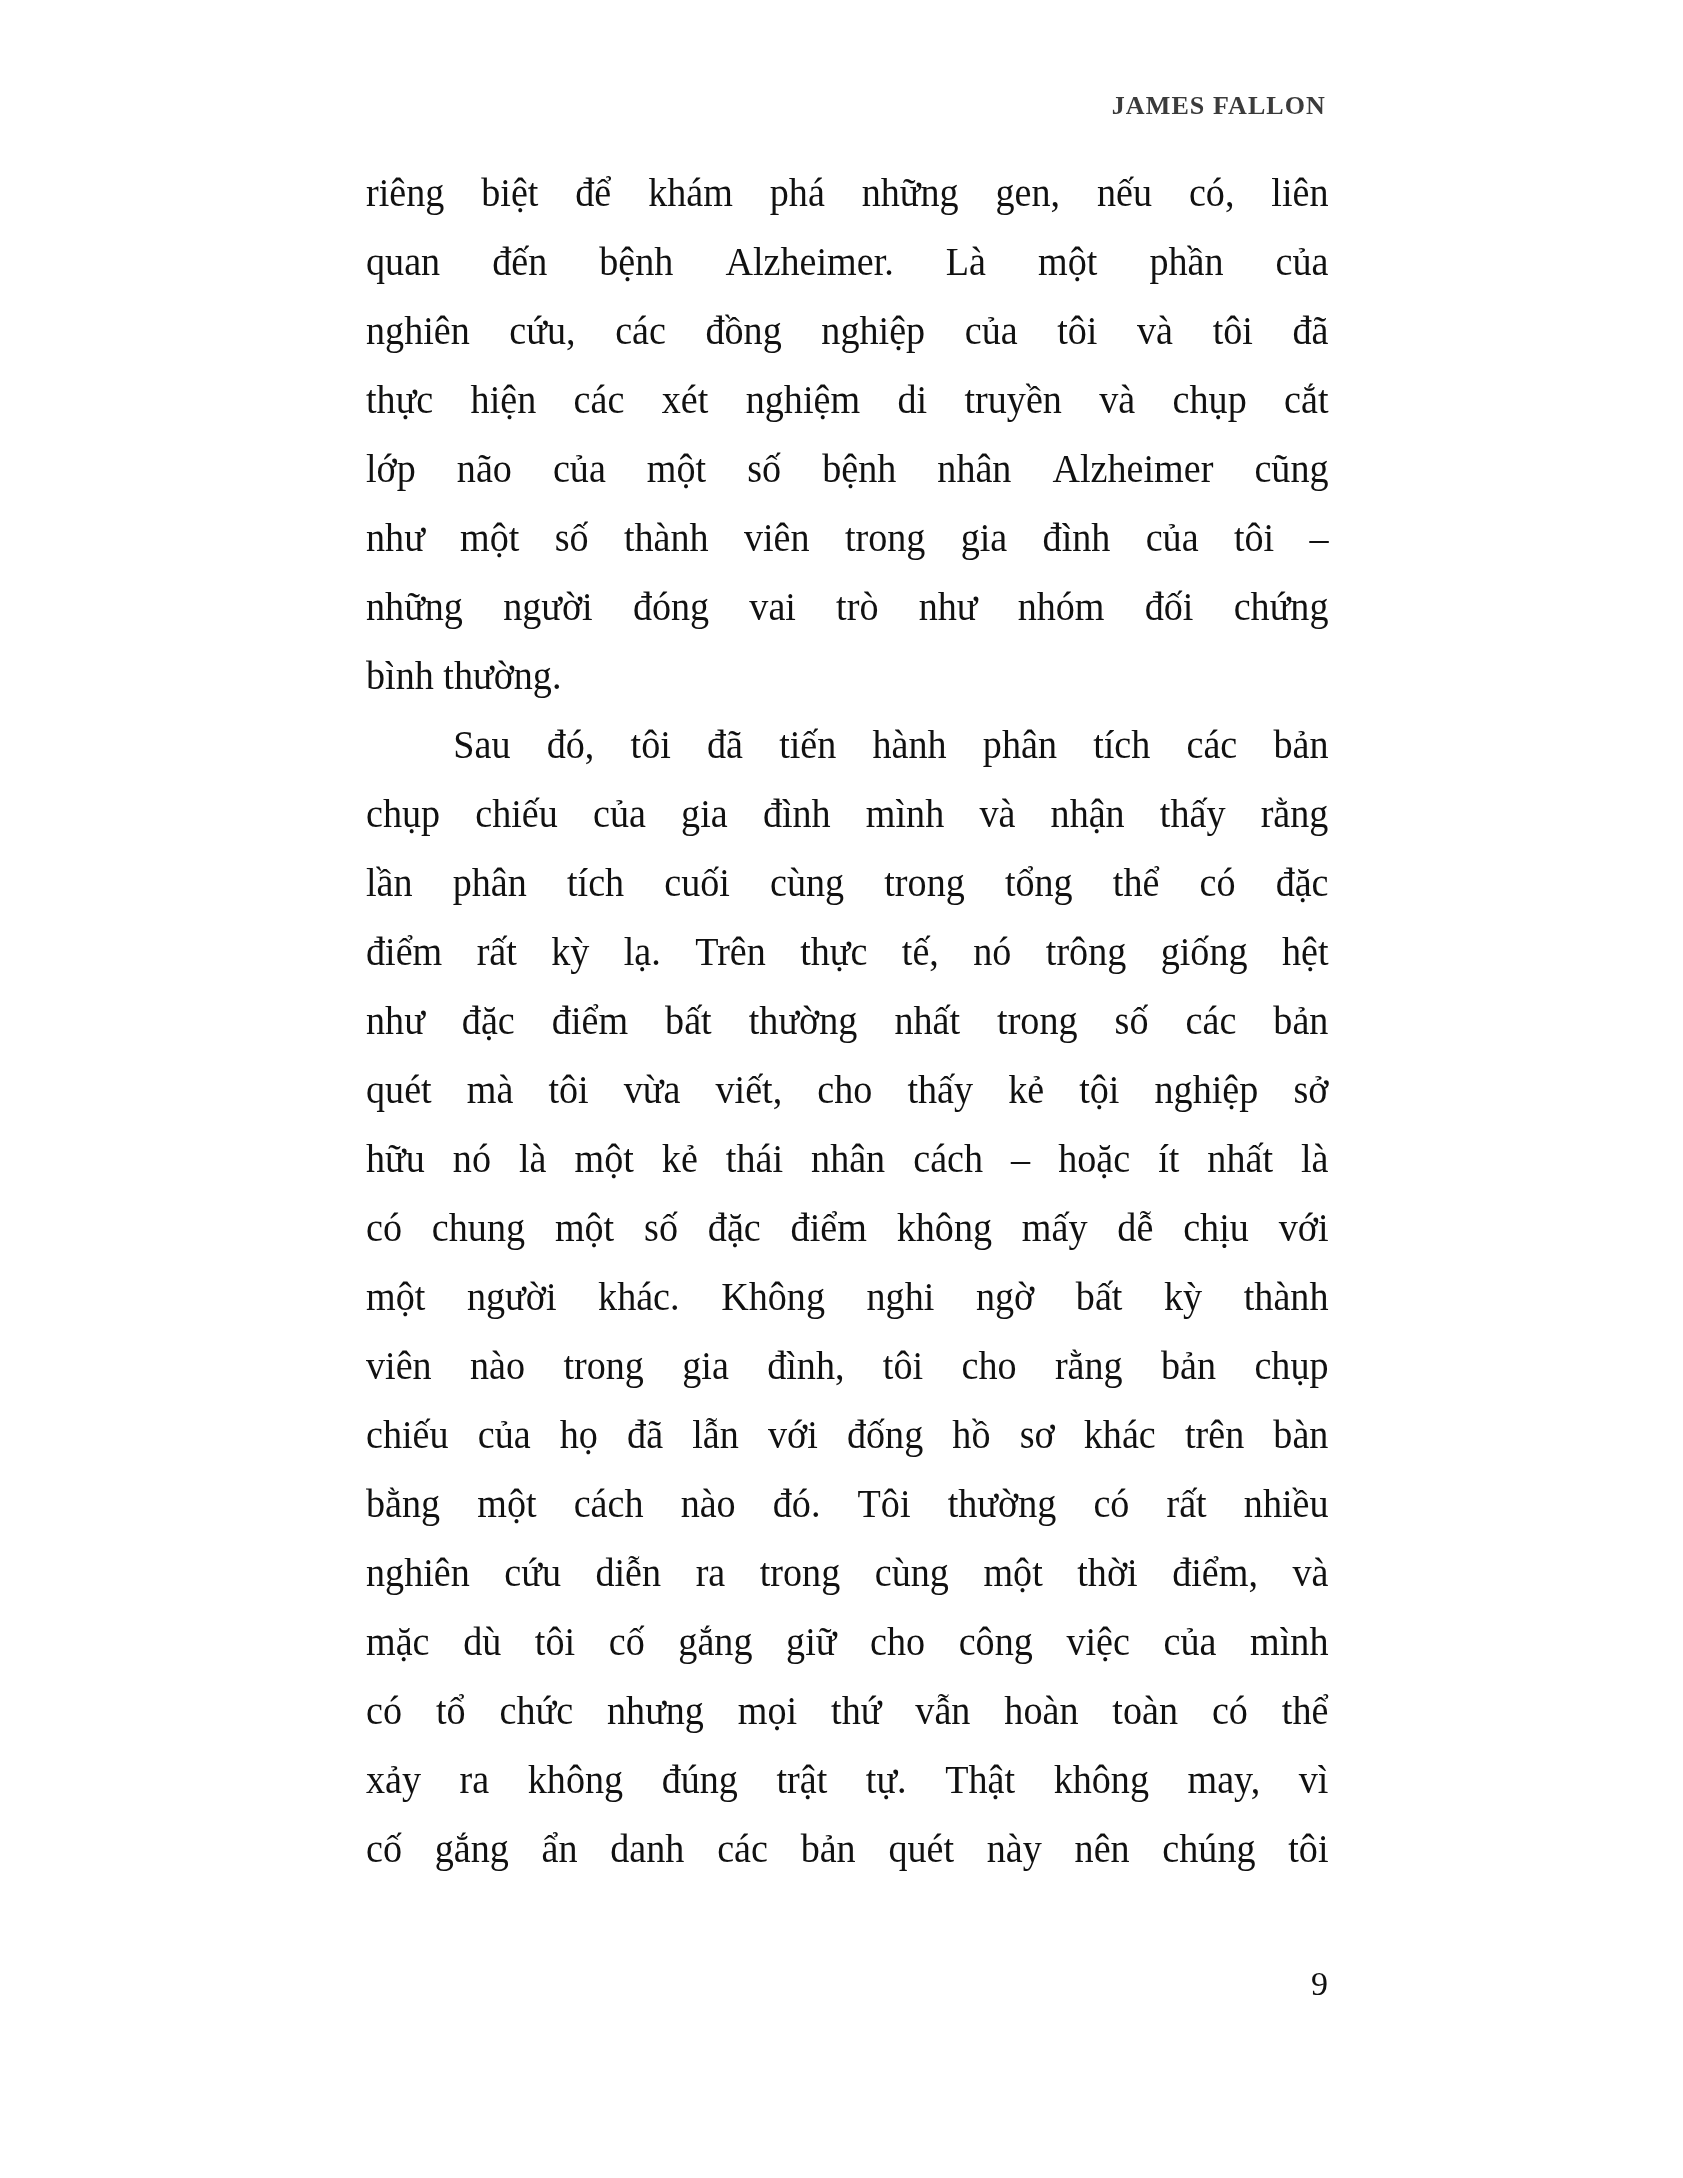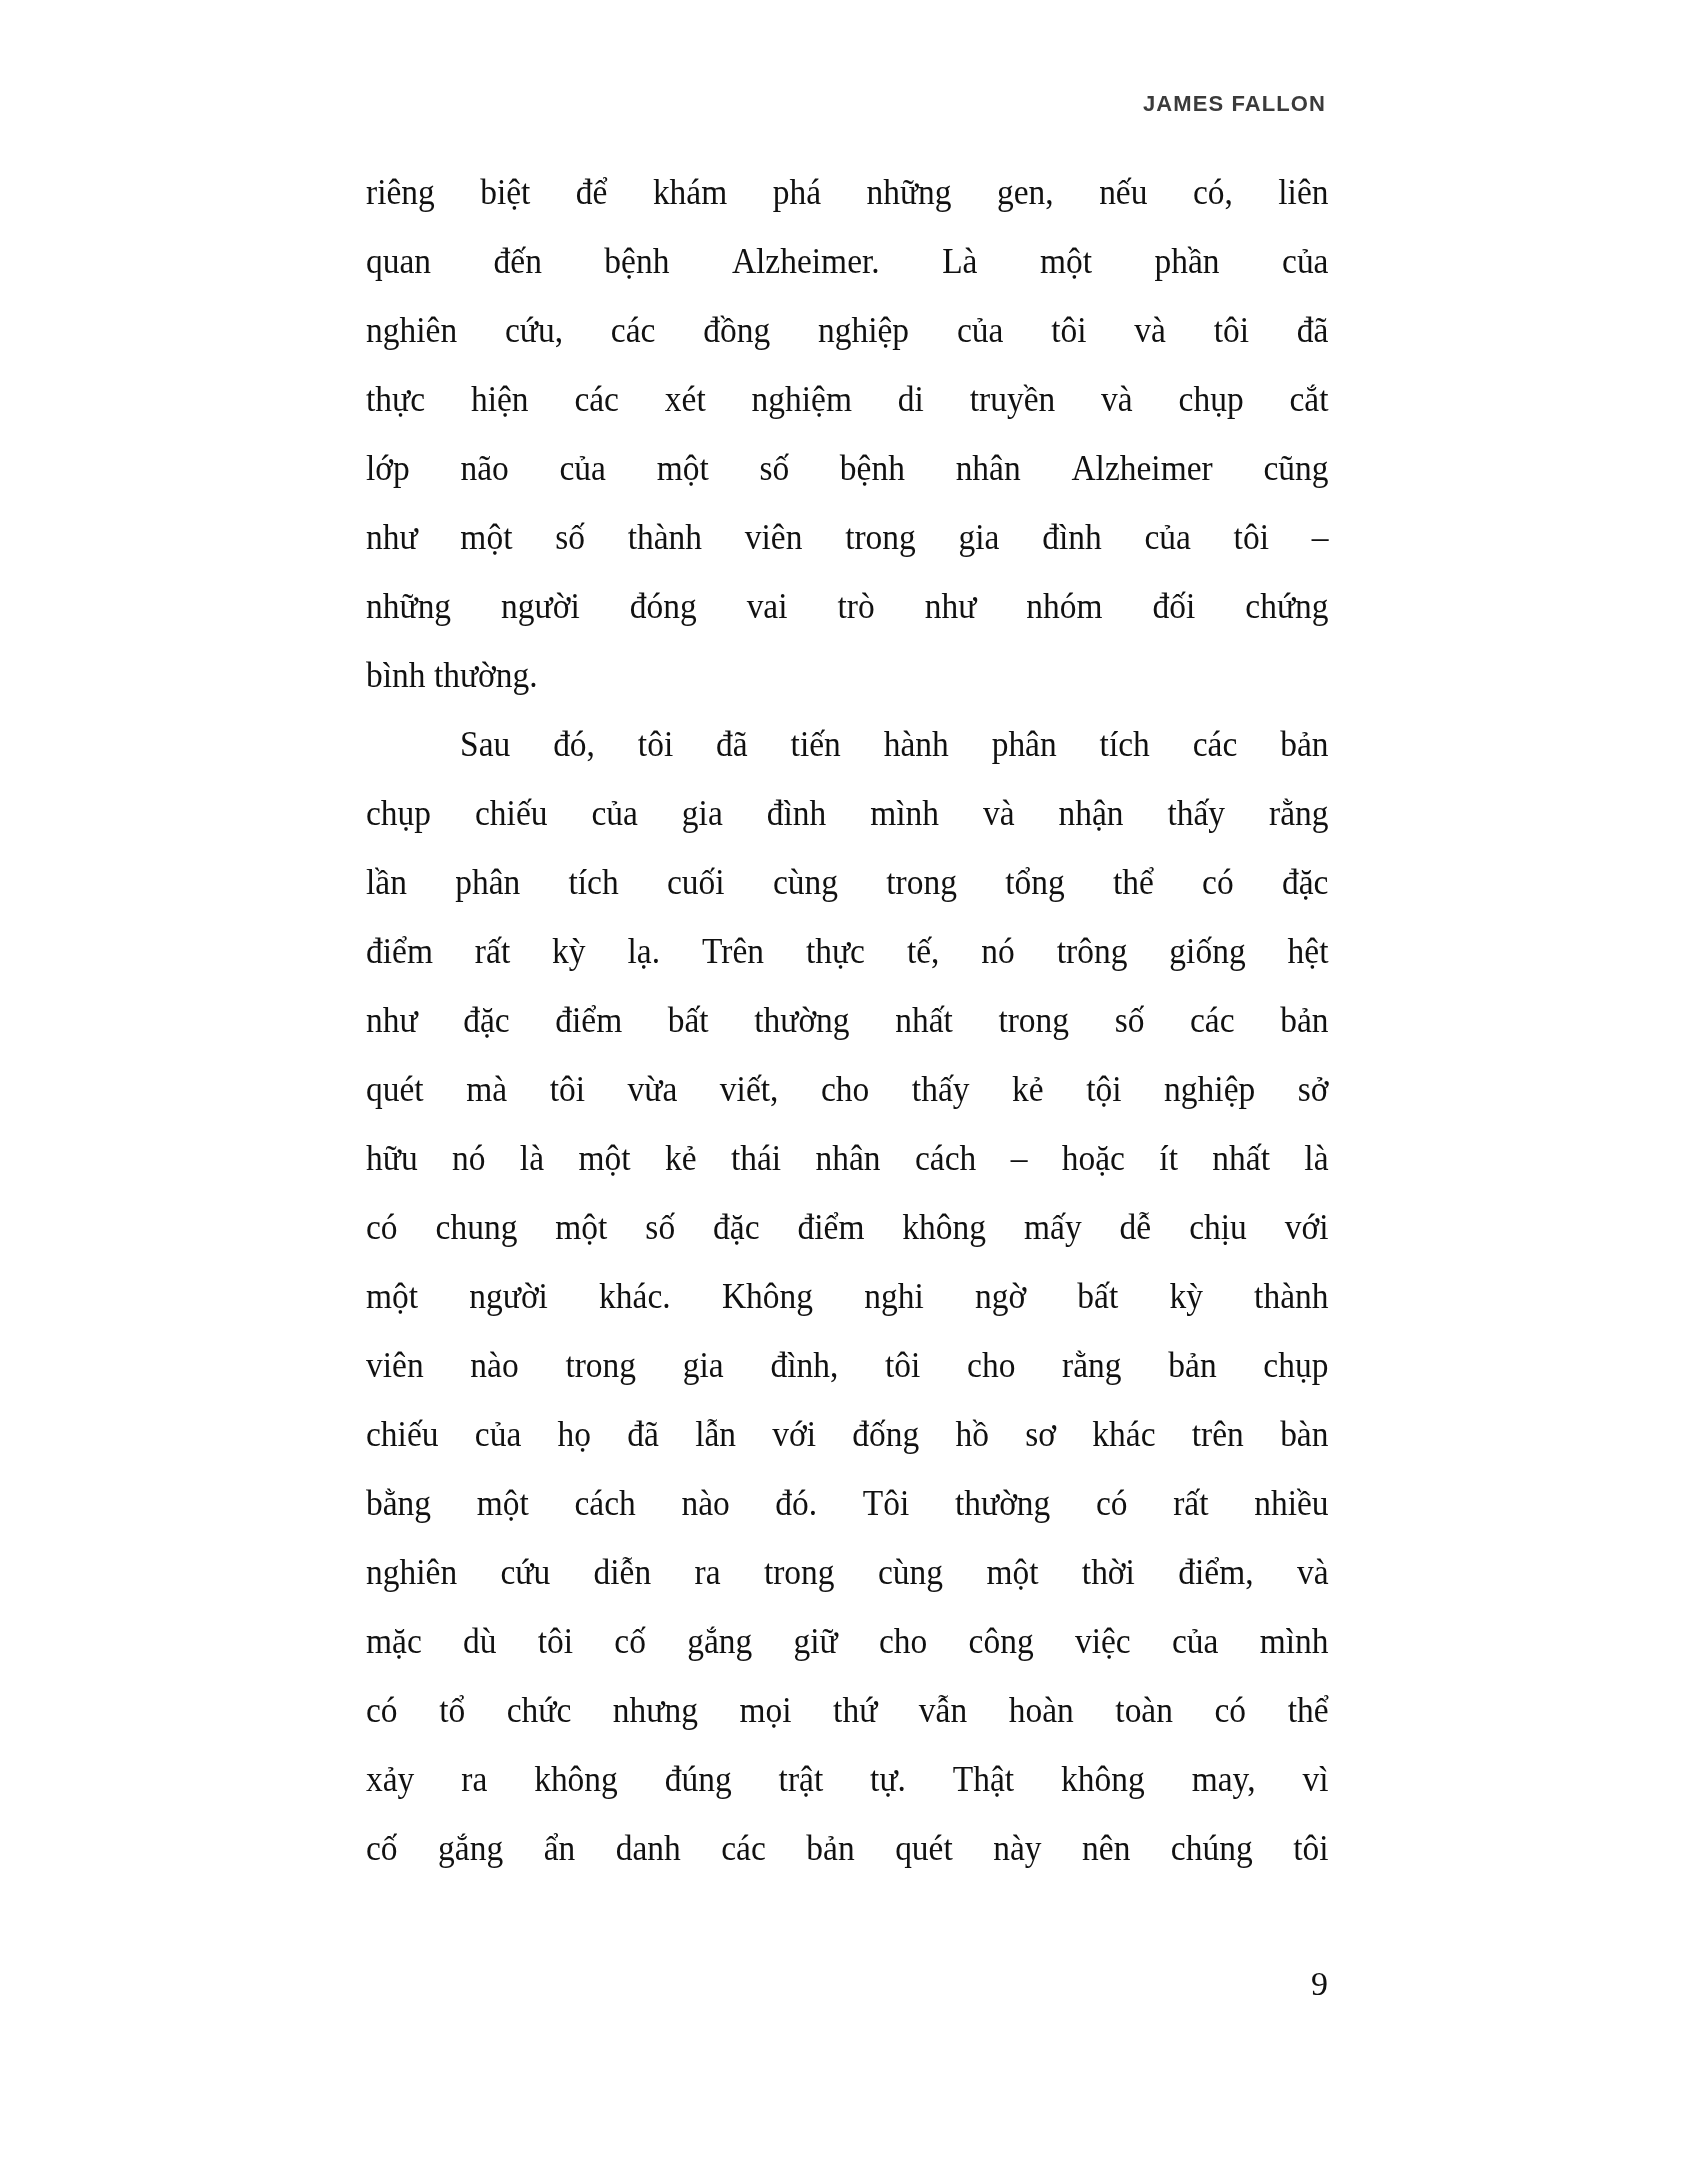--- a/index.html
+++ b/index.html
@@ -17,40 +17,40 @@
     box-sizing: border-box;
   }
 
   
   .running-head {
     position: absolute;
     left: 366px;
     top: 91px;
     width: 960px;
     text-align: right;
-    font-family: Liberation Sans, sans-serif;
+    font-family: Liberation Serif, serif;
     font-weight: bold;
-    font-size: 22px;
+    font-size: 26px;
     letter-spacing: 1.1px;
     color: #3b3b3b;
     white-space: nowrap;
   }
 
   
   .textblock {
     position: absolute;
     left: 366px;
     top: 158px;
     width: 962px;
   }
 
   .para {
     margin: 0;
     font-family: "Liberation Serif", "DejaVu Serif", serif;
-    font-size: 36px;
+    font-size: 41px;
     line-height: 69px;
     color: #111111;
     text-align: justify;
     text-justify: inter-word;
     font-stretch: condensed;
     transform-origin: left top;
   }
 
   
   .line {

